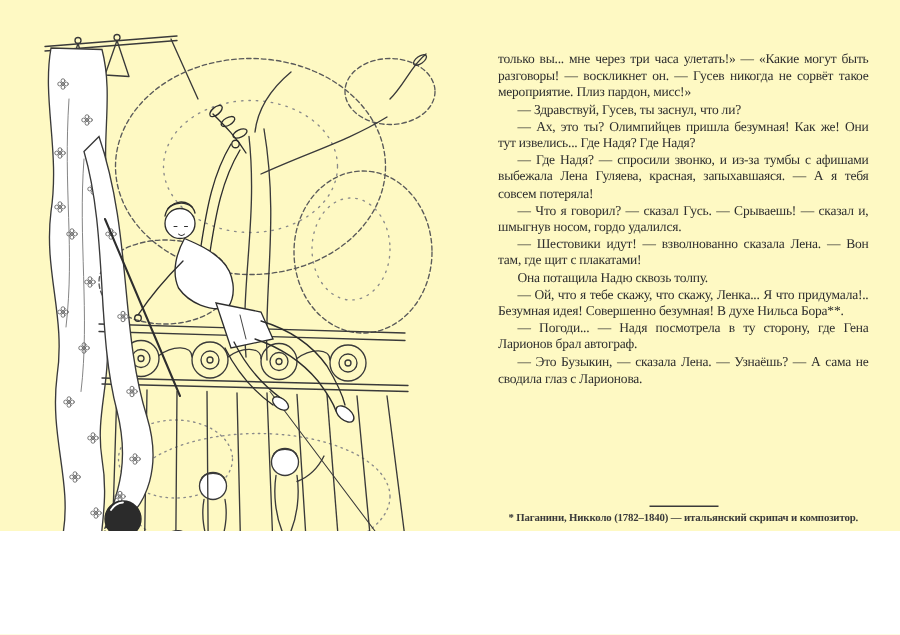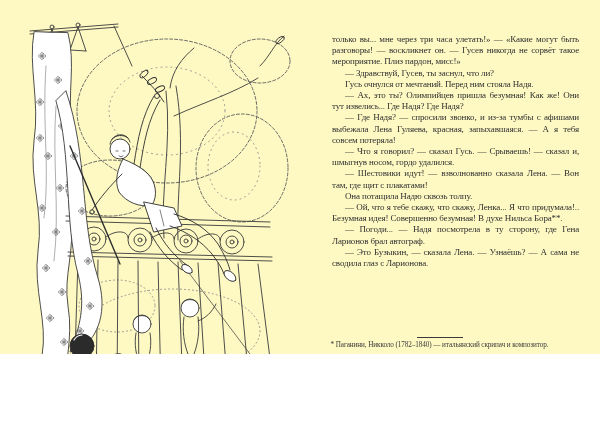--- a/index.html
+++ b/index.html
@@ -20,22 +20,22 @@
   .text-col {
     position:absolute; left:332px; top:34px; width:247px;
     color:#2f2f2f;
     font-size:9px; line-height:11.2px; letter-spacing:-0.15px;
     text-align:justify;
   }
   .text-col p { margin:0; text-indent:13px; }
   .text-col p.noindent { text-indent:0; }
 
   .footnote-block {
-    position:absolute; left:316px; top:337px; width:247px;
-    text-align:center; color:#3a3a3a;
+    position:absolute; left:332px; top:337px; width:247px;
+    text-align:center; color:#3a3a3a;font-weight:bold;
   }
   .fn-rule {
     width:46px; height:1px; background:#3a3a3a;
     margin:0 auto 3px auto;
   }
   .footnote { font-size:7.2px; line-height:9px; letter-spacing:-0.1px; }
 
   .page-number {
     position:absolute; left:332px; top:386px; width:210px;
     text-align:center; font-size:8px; color:#555;
@@ -218,21 +218,20 @@
 
     <g stroke="#8a8a8a" stroke-width="0.7">
       <path d="M40,388 q20,-4 40,0 q20,4 40,0 q20,-4 40,0 q20,4 40,0 q20,-4 40,0"></path>
       <path d="M70,372 l8,-2 M130,378 l8,2 M230,376 l10,-3"></path>
     </g>
   </svg>
 
   <div class="text-col">
     <p class="noindent">только вы... мне через три часа улетать!» — «Какие могут быть разговоры! — воскликнет он. — Гусев никогда не сорвёт такое мероприятие. Плиз пардон, мисс!»</p>
     <p>— Здравствуй, Гусев, ты заснул, что ли?</p>
-    <p>Гусь очнулся от мечтаний. Перед ним стояла Надя.</p>
     <p>— Ах, это ты? Олимпийцев пришла безумная! Как же! Они тут извелись... Где Надя? Где Надя?</p>
     <p>— Где Надя? — спросили звонко, и из-за тумбы с афишами выбежала Лена Гуляева, красная, запыхавшаяся. — А я тебя совсем потеряла!</p>
     <p>— Что я говорил? — сказал Гусь. — Срываешь! — сказал и, шмыгнув носом, гордо удалился.</p>
     <p>— Шестовики идут! — взволнованно сказала Лена. — Вон там, где щит с плакатами!</p>
     <p>Она потащила Надю сквозь толпу.</p>
     <p>— Ой, что я тебе скажу, что скажу, Ленка... Я что придумала!.. Безумная идея! Совершенно безумная! В духе Нильса Бора**.</p>
     <p>— Погоди... — Надя посмотрела в ту сторону, где Гена Ларионов брал автограф.</p>
     <p>— Это Бузыкин, — сказала Лена. — Узнаёшь? — А сама не сводила глаз с Ларионова.</p>
   </div>
 

